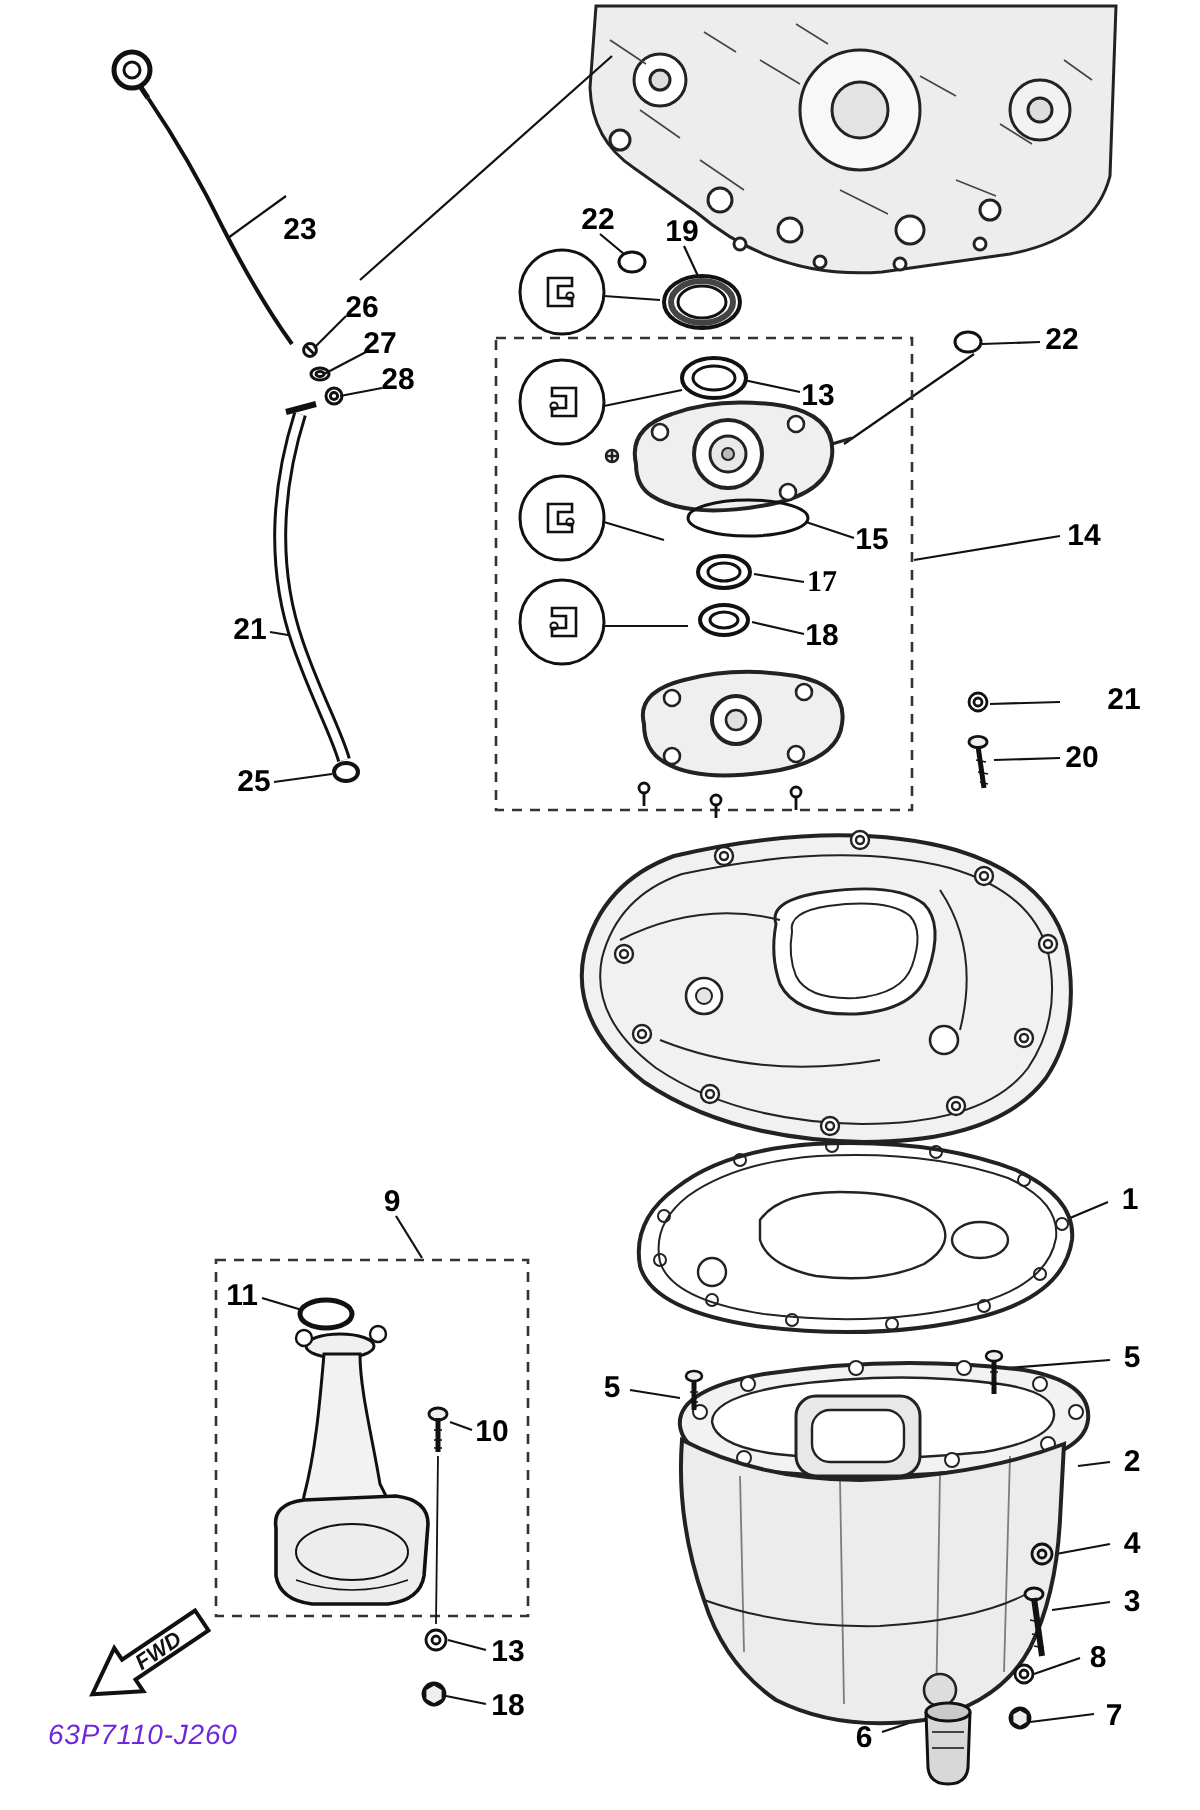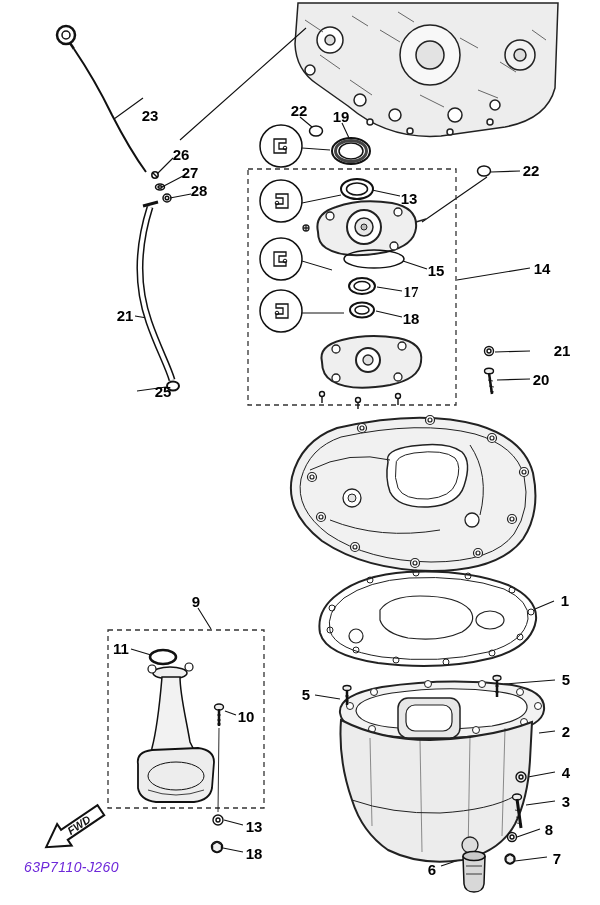--- a/index.html
+++ b/index.html
@@ -353,21 +353,21 @@
     <text x="-9" y="4" font-size="11" font-weight="bold" font-style="italic" font-family="Liberation Sans, sans-serif" fill="#111">FWD</text>
   </g>
 </svg>
 
   <div>
       <div class="callout" style="left: 150px; top: 91px; margin-top: 24px;">23</div>
       <div class="callout" style="left: 181px; top: 154px;">26</div>
       <div class="callout" style="left: 190px; top: 172px;">27</div>
       <div class="callout" style="left: 199px; top: 190px;">28</div>
       <div class="callout" style="left: 125px; top: 315px;">21</div>
-      <div class="callout" style="left: 127px; top: 391px; margin-left: 36px;">25</div>
+      <div class="callout" style="left: 127px; top: 391px;">25</div>
       <div class="callout" style="left: 299px; top: 110px;">22</div>
       <div class="callout" style="left: 341px; top: 116px;">19</div>
       <div class="callout" style="left: 531px; top: 170px;">22</div>
       <div class="callout" style="left: 409px; top: 198px;">13</div>
       <div class="callout" style="left: 436px; top: 270px;">15</div>
       <div class="callout" style="left: 411px; top: 292px; font-family: Liberation Serif, serif;">17</div>
       <div class="callout" style="left: 411px; top: 318px;">18</div>
       <div class="callout" style="left: 542px; top: 268px;">14</div>
       <div class="callout" style="left: 541px; top: 350px; margin-left: 21px;">21</div>
       <div class="callout" style="left: 541px; top: 379px;">20</div>

